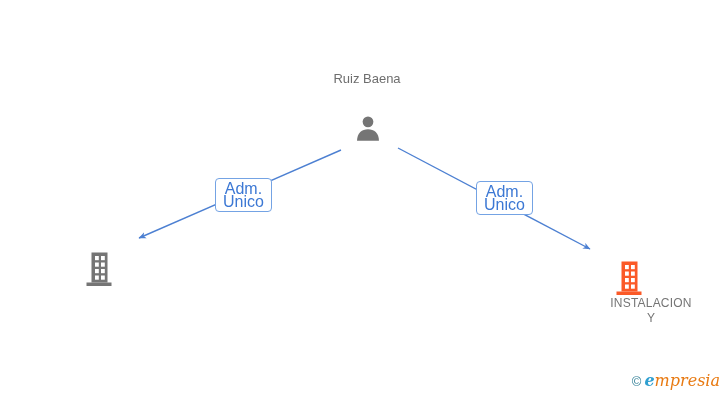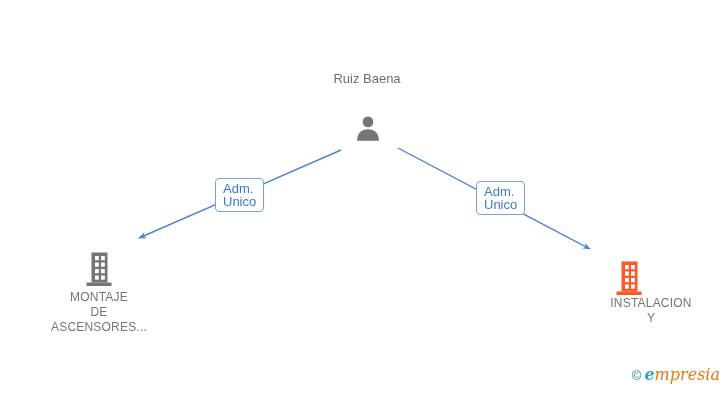--- a/index.html
+++ b/index.html
@@ -40,24 +40,24 @@
     color: #757575;
     z-index: 2;
   }
   .edge-label {
     position: absolute;
     z-index: 3;
     background: #ffffff;
     border: 1px solid #74a3e4;
     border-radius: 4px;
     padding: 3px 7px;
-    font-size: 13px;
+    font-size: 16px;
     line-height: 13px;
     color: #3c78d4;
-    text-align: left;
+    text-align: center;
   }
   .edge-label.left  { left: 215px; top: 178px; }
   .edge-label.right { left: 476px; top: 181px; }
   .company-icon {
     position: absolute;
     width: 30px; height: 36px;
     z-index: 2;
   }
   .company-icon.gray   { left: 84px;  top: 251px; color: #757575; }
   .company-icon.orange { left: 614px; top: 260px; color: #fb5a28; }
@@ -67,21 +67,21 @@
     text-align: center;
     font-size: 12px;
     line-height: 15px;
     color: #757575;
     letter-spacing: 0.2px;
   }
   .company-name.left  { left: 29px;  top: 290px; width: 140px; }
   .company-name.right { left: 571px; top: 296px; width: 160px; }
   .watermark {
     position: absolute;
-    right: 8px; bottom: 15px;
+    right: 8px; bottom: 9px;
     z-index: 2;
     font-family: "DejaVu Serif", serif;
     font-style: italic;
     font-size: 16px;
     line-height: 18px;
     cursor: pointer;
     white-space: nowrap;
   }
   .watermark .copy  { color: #2e7e95; font-style: normal; font-size: 13px; font-family: "Liberation Sans", sans-serif; margin-right: 3px; }
   .watermark .brand-e    { color: #2f9fd0; font-weight: bold; }
@@ -129,25 +129,20 @@
       <rect x="11" y="5" width="3.8" height="4.2" fill="#ffffff"></rect>
       <rect x="17" y="5" width="3.8" height="4.2" fill="#ffffff"></rect>
       <rect x="11" y="11.5" width="3.8" height="4.2" fill="#ffffff"></rect>
       <rect x="17" y="11.5" width="3.8" height="4.2" fill="#ffffff"></rect>
       <rect x="11" y="18" width="3.8" height="4.2" fill="#ffffff"></rect>
       <rect x="17" y="18" width="3.8" height="4.2" fill="#ffffff"></rect>
       <rect x="11" y="24.5" width="3.8" height="4.2" fill="#ffffff"></rect>
       <rect x="17" y="24.5" width="3.8" height="4.2" fill="#ffffff"></rect>
     </svg>
   </div>
-  <div class="company-name left node">
-    <div>MONTAJE</div>
-    <div>DE</div>
-    <div>ASCENSORES...</div>
-  </div>
 
   <div class="company-icon orange node">
     <svg width="30" height="36" viewBox="0 0 30 36">
       <rect x="2.5" y="31.5" width="25" height="3.5" fill="currentColor"></rect>
       <rect x="7.5" y="1.5" width="16" height="30" fill="currentColor"></rect>
       <rect x="11" y="5" width="3.8" height="4.2" fill="#ffffff"></rect>
       <rect x="17" y="5" width="3.8" height="4.2" fill="#ffffff"></rect>
       <rect x="11" y="11.5" width="3.8" height="4.2" fill="#ffffff"></rect>
       <rect x="17" y="11.5" width="3.8" height="4.2" fill="#ffffff"></rect>
       <rect x="11" y="18" width="3.8" height="4.2" fill="#ffffff"></rect>

